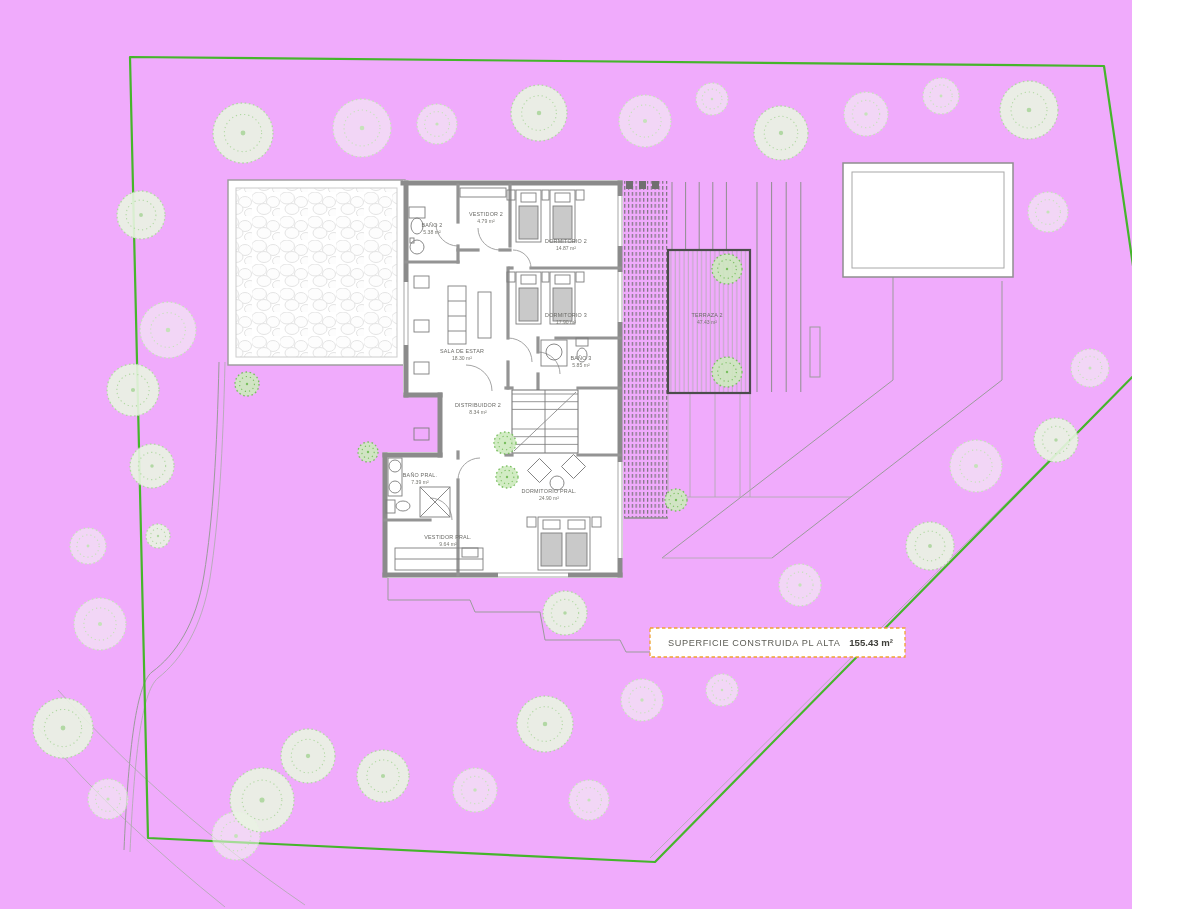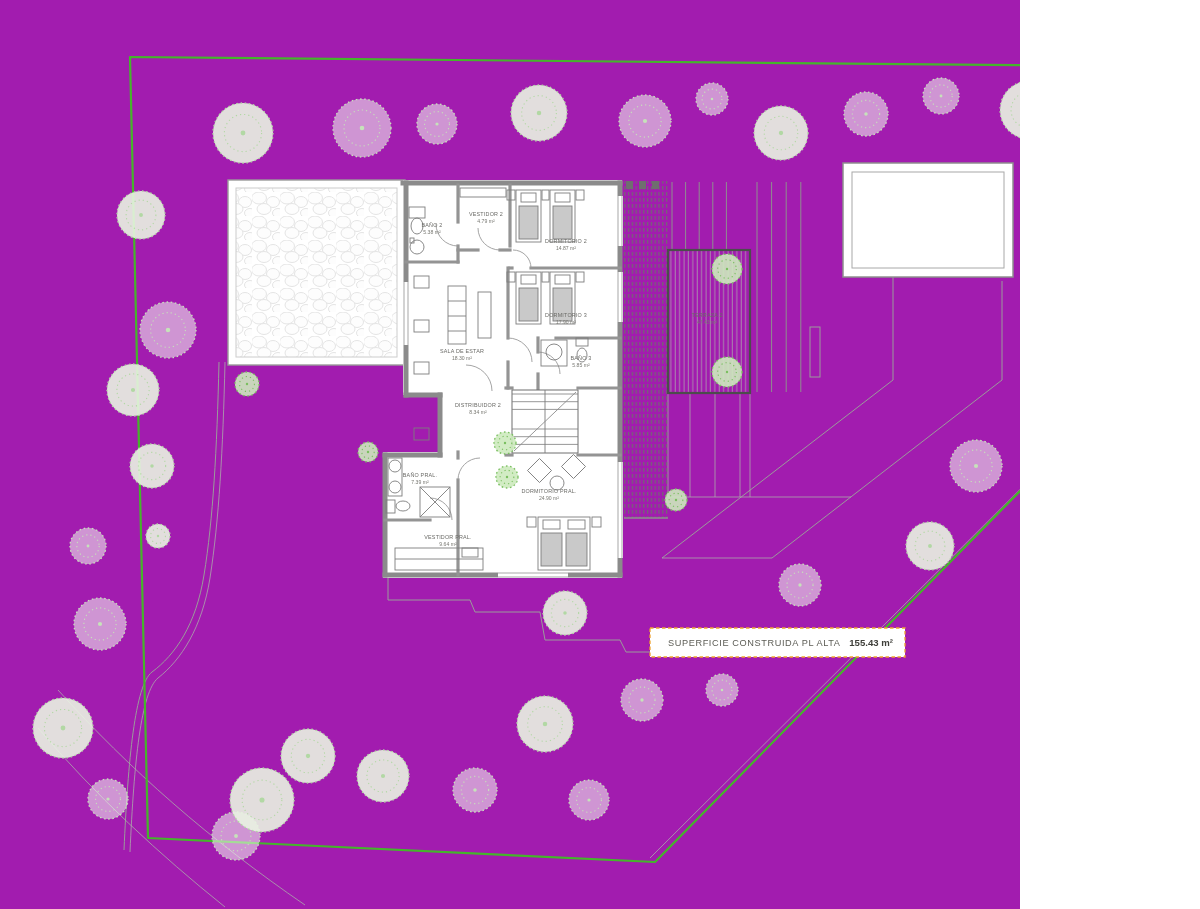--- a/index.html
+++ b/index.html
@@ -1,16 +1,16 @@
 <!DOCTYPE html>
 <html><head>
 <meta charset="utf-8">
 <style>
   html,body{margin:0;padding:0;background:#ffffff;}
-  .canvas{position:relative;width:1020px;height:909px;background:#a21caf;overflow:hidden;
+  .canvas{position:relative;width:1132px;height:909px;background:#f0abfc;overflow:hidden;
           font-family:"Liberation Sans", sans-serif;}
   svg text{font-family:"Liberation Sans", sans-serif;}
   .room-name{font-size:5.4px;fill:#6a6a66;letter-spacing:.2px;text-anchor:middle;}
   .room-area{font-size:5.1px;fill:#787872;text-anchor:middle;}
   .sum-label{font-size:9.2px;fill:#5c5c55;letter-spacing:.6px;}
   .sum-value{font-size:9.6px;fill:#3f3f3a;font-weight:bold;text-anchor:end;}
   .wall{stroke:#8b8b8b;stroke-width:5;fill:none;stroke-linecap:square;}
   .iwall{stroke:#949494;stroke-width:3.2;fill:none;stroke-linecap:square;}
   .furn{stroke:#7d7d7d;stroke-width:.9;fill:none;}
   .furnfill{stroke:#7d7d7d;stroke-width:.9;fill:#c9c9c9;}

